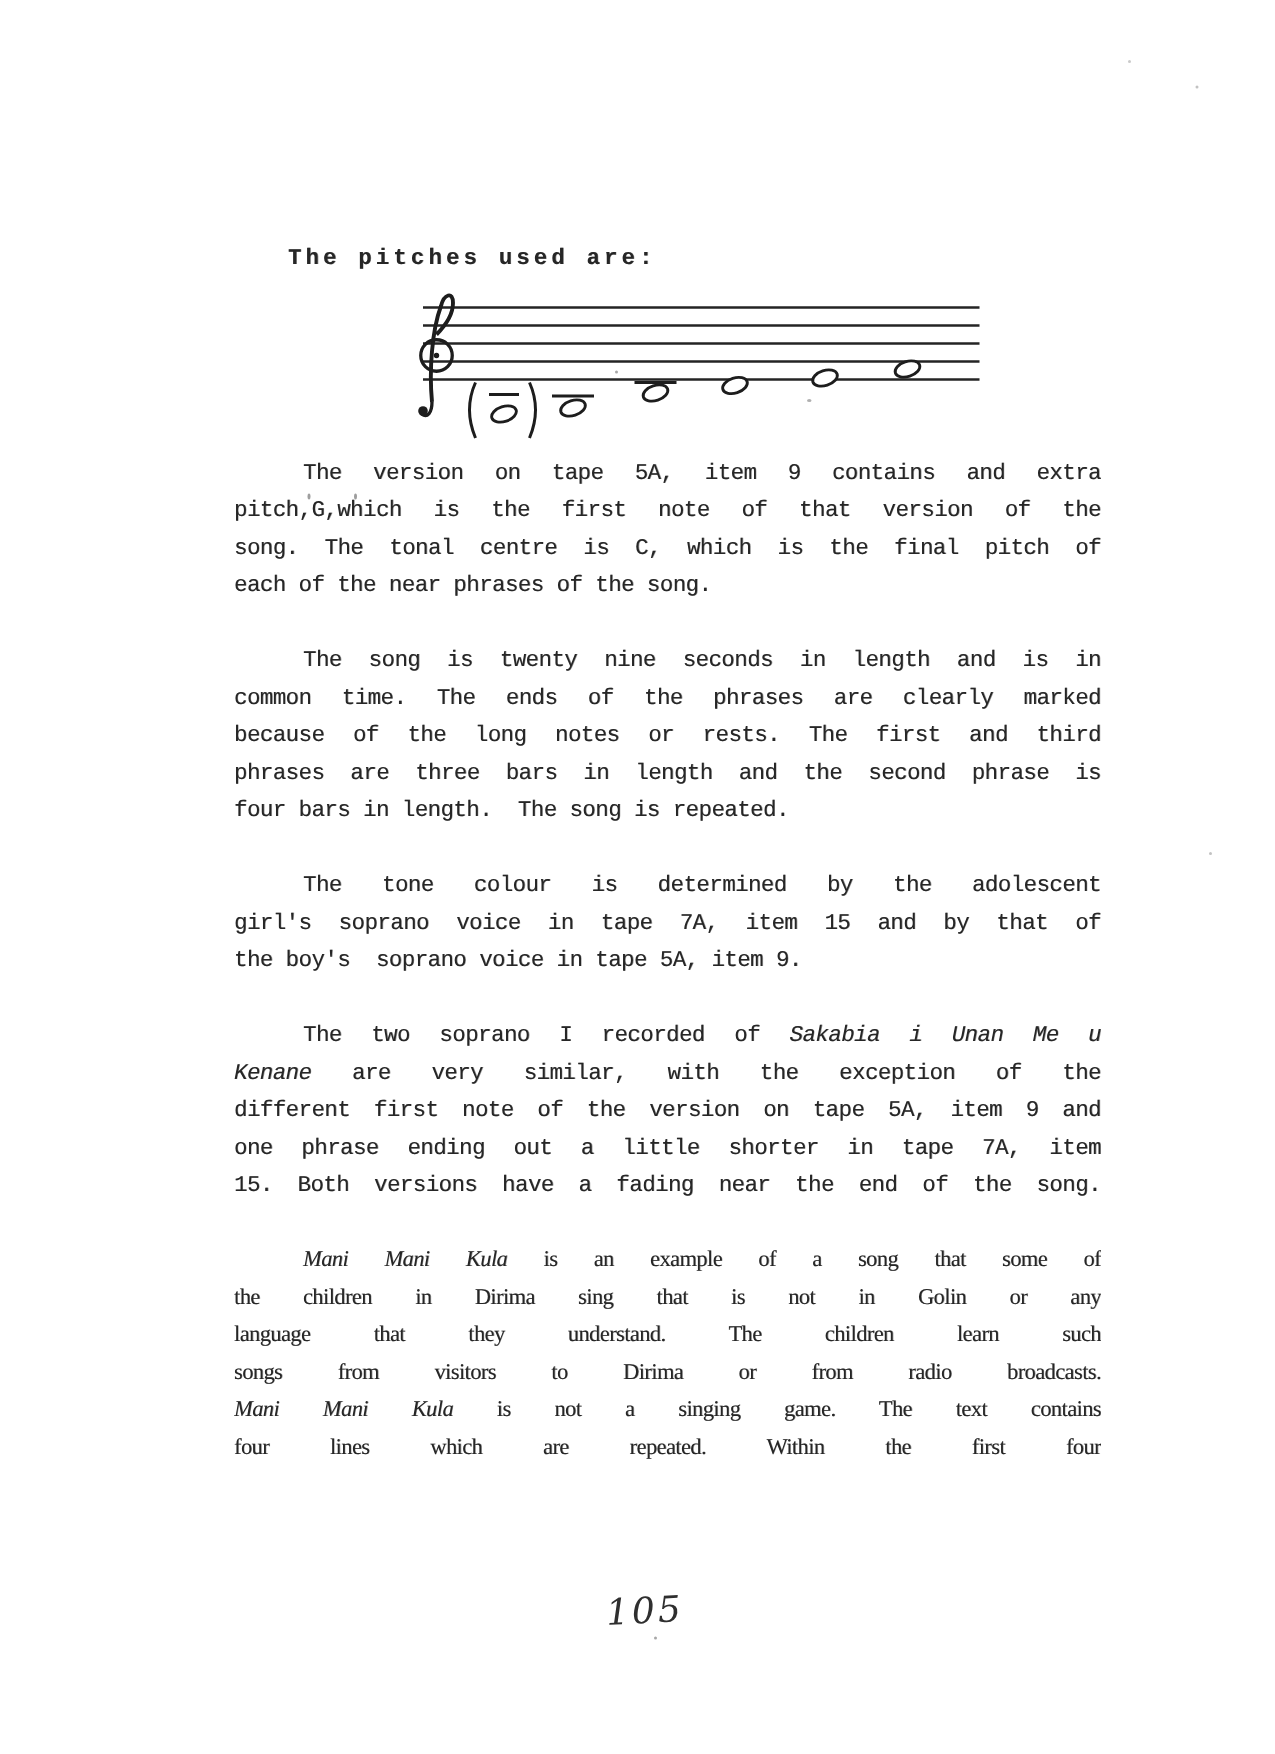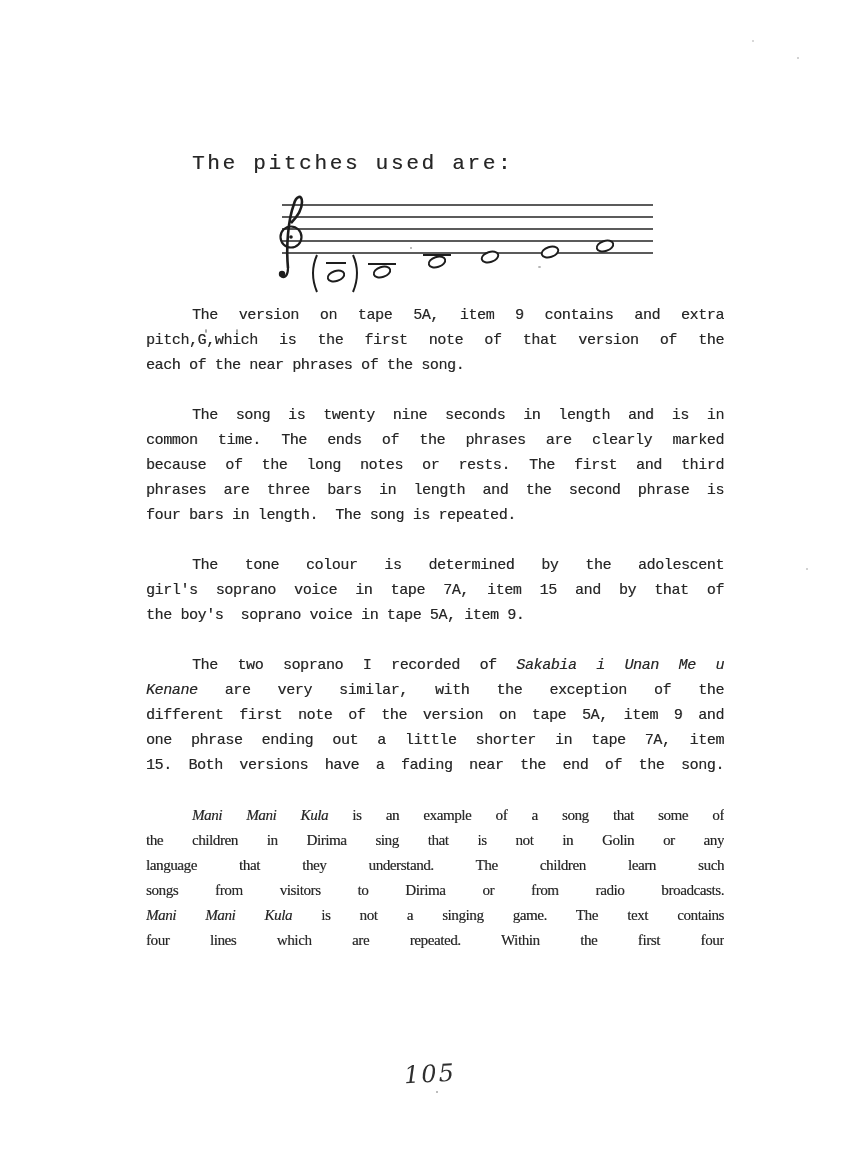--- a/index.html
+++ b/index.html
@@ -2,26 +2,26 @@
 <html><head>
 <meta charset="utf-8">
 <style>
   html,body{margin:0;padding:0;background:#ffffff;}
   .page{
     position:relative;width:850px;height:1169px;background:#ffffff;overflow:hidden;
     font-family:"Liberation Mono","DejaVu Sans Mono",monospace;color:#262626;
     text-shadow:0.4px 0.3px 0 rgba(35,35,35,0.45);
   }
   .intro{
-    position:absolute;left:192px;top:152px;
-    font-size:21px;letter-spacing:2.7px;white-space:pre;
+    position:absolute;left:192px;top:164px;
+    font-size:15px;letter-spacing:2.7px;white-space:pre;font-weight:bold;
   }
   .staff{position:absolute;left:276px;top:192px;}
   .body-text{
-    position:absolute;left:146px;top:303px;width:578px;
+    position:absolute;left:156px;top:303px;width:578px;
     font-size:15px;line-height:25px;letter-spacing:-0.4px;
   }
   .para{margin:0 0 25px 0;}
   .para:last-child{margin-bottom:0;font-family:Liberation Serif, serif;}
   .line{height:25px;overflow:hidden;}
   .line.just{text-align:justify;text-align-last:justify;}
   .line.nojust{text-align:left;white-space:pre-wrap;}
   .line.indent{text-indent:46px;}
   .seg-italic{font-style:italic;margin-top:16px;}
   .pageno{
@@ -68,20 +68,21 @@
           <ellipse cx="274" cy="60" rx="8.5" ry="5" transform="rotate(-18 274 60)" fill="#fff" stroke="#1d1d1d" stroke-width="1.9"></ellipse>
           <ellipse cx="329" cy="54" rx="8.5" ry="5" transform="rotate(-18 329 54)" fill="#fff" stroke="#1d1d1d" stroke-width="1.9"></ellipse>
         </g>
     </svg>
   </div>
 
   <div class="body-text" id="paras">
       <div class="para">
         <div class="line just indent"><span>The version on tape 5A, item 9 contains and extra</span></div>
         <div class="line just"><span>pitch,G,which is the first note of that version of the</span></div>
+        <div class="line just"><span>song.  The tonal centre is C, which is the final pitch of</span></div>
         <div class="line nojust"><span>each of the near phrases of the song.</span></div>
       </div>
       <div class="para">
         <div class="line just indent"><span>The song is twenty nine seconds in length and is in</span></div>
         <div class="line just"><span>common time.  The ends of the phrases are clearly marked</span></div>
         <div class="line just"><span>because of the long notes or rests. The first and third</span></div>
         <div class="line just"><span>phrases are three bars in length and the second phrase is</span></div>
         <div class="line nojust"><span>four bars in length.  The song is repeated.</span></div>
       </div>
       <div class="para">

